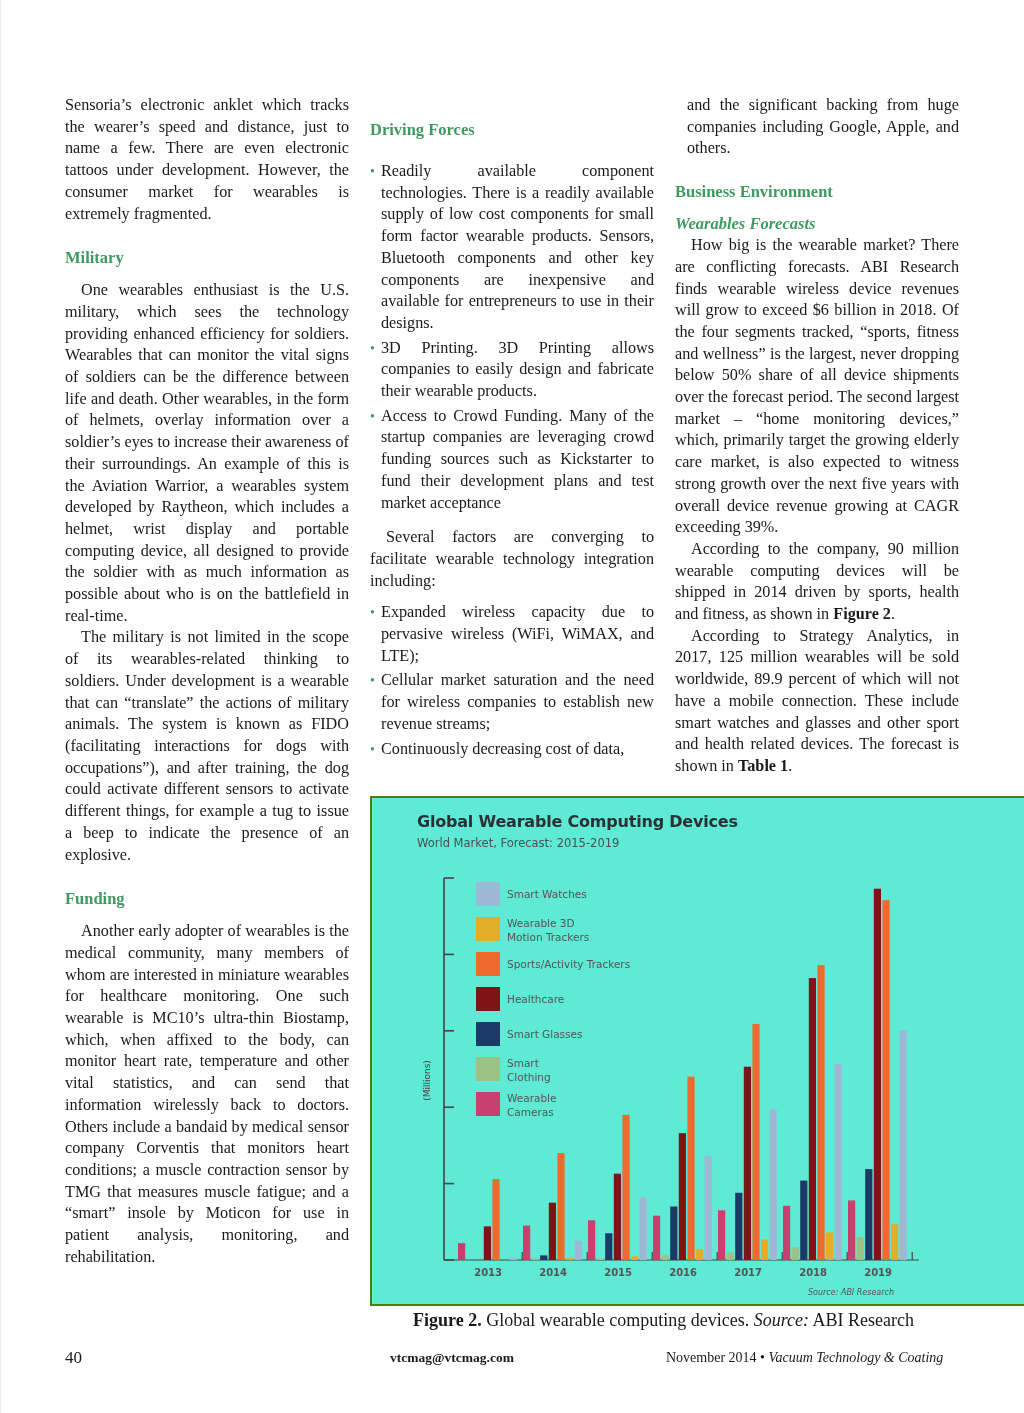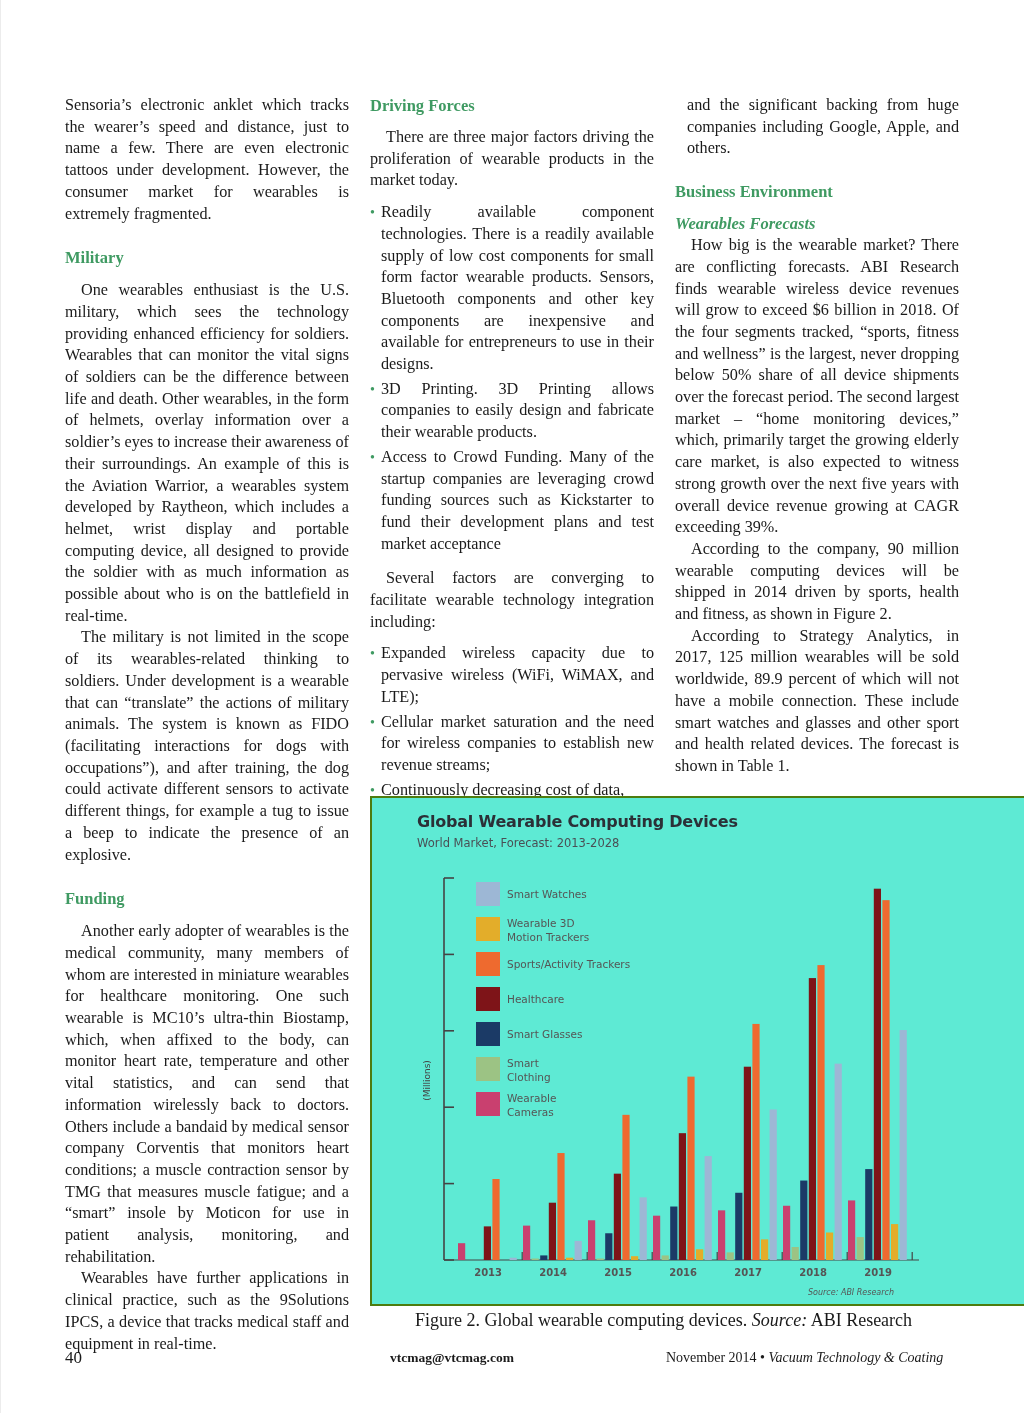--- a/index.html
+++ b/index.html
@@ -1,31 +1,31 @@
 <!DOCTYPE html>
 <html><head>
 <meta charset="utf-8">
 <style>
   html, body { margin: 0; padding: 0; background: #ffffff; }
   body { width: 1024px; height: 1413px; position: relative; overflow: hidden;
          font-family: "Liberation Serif", "DejaVu Serif", serif; color: #1a1a1a; }
   .col { position: absolute; top: 95px; font-size: 16.2px; line-height: 21.7px; text-align: justify; hyphens: none; }
   .col1 { left: 65px; width: 284px; }
-  .col2 { left: 370px; width: 284px; }
+  .col2 { left: 370px; width: 284px; margin-top: 24px; }
   .col3 { left: 675px; width: 284px; }
   .p { margin: 0; text-indent: 16px; }
   .p.noind { text-indent: 0; }
   .h { color: #3f9a62; font-weight: bold; font-size: 16.5px; margin: 0; line-height: 22px; }
   .hi { color: #3f9a62; font-weight: bold; font-style: italic; font-size: 16.5px; margin: 0; line-height: 22px; }
   .gap { height: 11px; }
   .gap2 { height: 10px; }
   ul.b { list-style: none; margin: 0; padding: 0; }
   ul.b li { position: relative; padding-left: 11px; margin: 0 0 3px 0; }
   ul.b li .dot { position: absolute; left: 0; top: 0; color: #3f9a62; font-size: 14px; }
-  .bold { font-weight: normal; }
+  .bold { font-weight: bold; }
   
   .figure { position: absolute; left: 370px; top: 796px; width: 669px; height: 510px;
             border: 2px solid #4d7c0f; box-sizing: border-box; background: #5eead4; }
   .fig-title { position: absolute; left: 45px; top: 14px; font-family: "DejaVu Sans", sans-serif;
                font-weight: bold; font-size: 16px; color: #2b3037; letter-spacing: -0.2px; }
   .fig-sub { position: absolute; left: 45px; top: 38px; font-family: "DejaVu Sans", sans-serif;
              font-size: 11.5px; color: #4a4f55; }
   #chart { position: absolute; left: 0; top: 0; width: 583px; height: 506px; }
   .caption { position: absolute; left: 370px; top: 1310px; width: 587px; text-align: center; font-size: 18px; }
   .footer-page { position: absolute; left: 65px; top: 1348px; font-size: 17px; }
@@ -45,27 +45,25 @@
   <div class="gap"></div>
   <p class="h">Military</p>
   <div class="gap"></div>
   <p class="p">One wearables enthusiast is the U.S. military, which sees the technology providing enhanced efficiency for soldiers. Wearables that can monitor the vital signs of soldiers can be the difference between life and death. Other wearables, in the form of helmets, overlay information over a soldier’s eyes to increase their awareness of their surroundings. An example of this is the Aviation Warrior, a wearables system developed by Raytheon, which includes a helmet, wrist display and portable computing device, all designed to provide the soldier with as much information as possible about who is on the battlefield in real-time.</p>
   <p class="p">The military is not limited in the scope of its wearables-related thinking to soldiers. Under development is a wearable that can “translate” the actions of military animals. The system is known as FIDO (facilitating interactions for dogs with occupations”), and after training, the dog could activate different sensors to activate different things, for example a tug to issue a beep to indicate the presence of an explosive.</p>
   <div class="gap"></div>
   <div class="gap"></div>
   <p class="h">Funding</p>
   <div class="gap"></div>
   <p class="p">Another early adopter of wearables is the medical community, many members of whom are interested in miniature wearables for healthcare monitoring. One such wearable is MC10’s ultra-thin Biostamp, which, when affixed to the body, can monitor heart rate, temperature and other vital statistics, and can send that information wirelessly back to doctors. Others include a bandaid by medical sensor company Corventis that monitors heart conditions; a muscle contraction sensor by TMG that measures muscle fatigue; and a “smart” insole by Moticon for use in patient analysis, monitoring, and rehabilitation.</p>
-  <p class="p">Wearables have further applications in clinical practice, such as the 9Solutions IPCS, a device that tracks medical staff and equipment in real-time.</p>
 </div>
 
 <div class="col col2">
   <p class="h">Driving Forces</p>
   <div class="gap2"></div>
-  <p class="p">There are three major factors driving the proliferation of wearable products in the market today.</p>
   <div class="gap2"></div>
   <ul class="b">
     <li><span class="dot">•</span><span>Readily available component technologies. There is a readily available supply of low cost components for small form factor wearable products. Sensors, Bluetooth components and other key components are inexpensive and available for entrepreneurs to use in their designs.</span></li>
     <li><span class="dot">•</span><span>3D Printing. 3D Printing allows companies to easily design and fabricate their wearable products.</span></li>
     <li><span class="dot">•</span><span>Access to Crowd Funding. Many of the startup companies are leveraging crowd funding sources such as Kickstarter to fund their development plans and test market acceptance</span></li>
   </ul>
   <div class="gap2"></div>
   <p class="p">Several factors are converging to facilitate wearable technology integration including:</p>
   <div class="gap2"></div>
   <ul class="b">
@@ -82,21 +80,21 @@
   <p class="h">Business Environment</p>
   <div class="gap2"></div>
   <p class="hi">Wearables Forecasts</p>
   <p class="p">How big is the wearable market? There are conflicting forecasts. ABI Research finds wearable wireless device revenues will grow to exceed $6 billion in 2018. Of the four segments tracked, “sports, fitness and wellness” is the largest, never dropping below 50% share of all device shipments over the forecast period. The second largest market – “home monitoring devices,” which, primarily target the growing elderly care market, is also expected to witness strong growth over the next five years with overall device revenue growing at CAGR exceeding 39%.</p>
   <p class="p"><span>According to the company, 90 million wearable computing devices will be shipped in 2014 driven by sports, health and fitness, as shown in </span><span class="bold">Figure 2</span><span>.</span></p>
   <p class="p"><span>According to Strategy Analytics, in 2017, 125 million wearables will be sold worldwide, 89.9 percent of which will not have a mobile connection. These include smart watches and glasses and other sport and health related devices. The forecast is shown in </span><span class="bold">Table 1</span><span>.</span></p>
 </div>
 
 <div class="figure">
   <div class="fig-title">Global Wearable Computing Devices</div>
-  <div class="fig-sub">World Market, Forecast: 2013-2028</div>
+  <div class="fig-sub">World Market, Forecast: 2015-2019</div>
   <svg id="chart" xmlns="http://www.w3.org/2000/svg">
       <line x1="72" y1="80" x2="72" y2="462" stroke="#444" stroke-width="1.6"></line>
       <line x1="72" y1="462" x2="547" y2="462" stroke="#444" stroke-width="1.2"></line>
       <line x1="72" y1="462" x2="82" y2="462" stroke="#444" stroke-width="1.6"></line>
       <line x1="72" y1="385.6" x2="82" y2="385.6" stroke="#444" stroke-width="1.6"></line>
       <line x1="72" y1="309.2" x2="82" y2="309.2" stroke="#444" stroke-width="1.6"></line>
       <line x1="72" y1="232.79999999999998" x2="82" y2="232.79999999999998" stroke="#444" stroke-width="1.6"></line>
       <line x1="72" y1="156.39999999999998" x2="82" y2="156.39999999999998" stroke="#444" stroke-width="1.6"></line>
       <line x1="72" y1="80" x2="82" y2="80" stroke="#444" stroke-width="1.6"></line>
       <text x="0" y="0" font-size="9" fill="#444" font-family="DejaVu Sans, sans-serif" transform="translate(58,282.46) rotate(-90)" text-anchor="middle">(Millions)</text>

